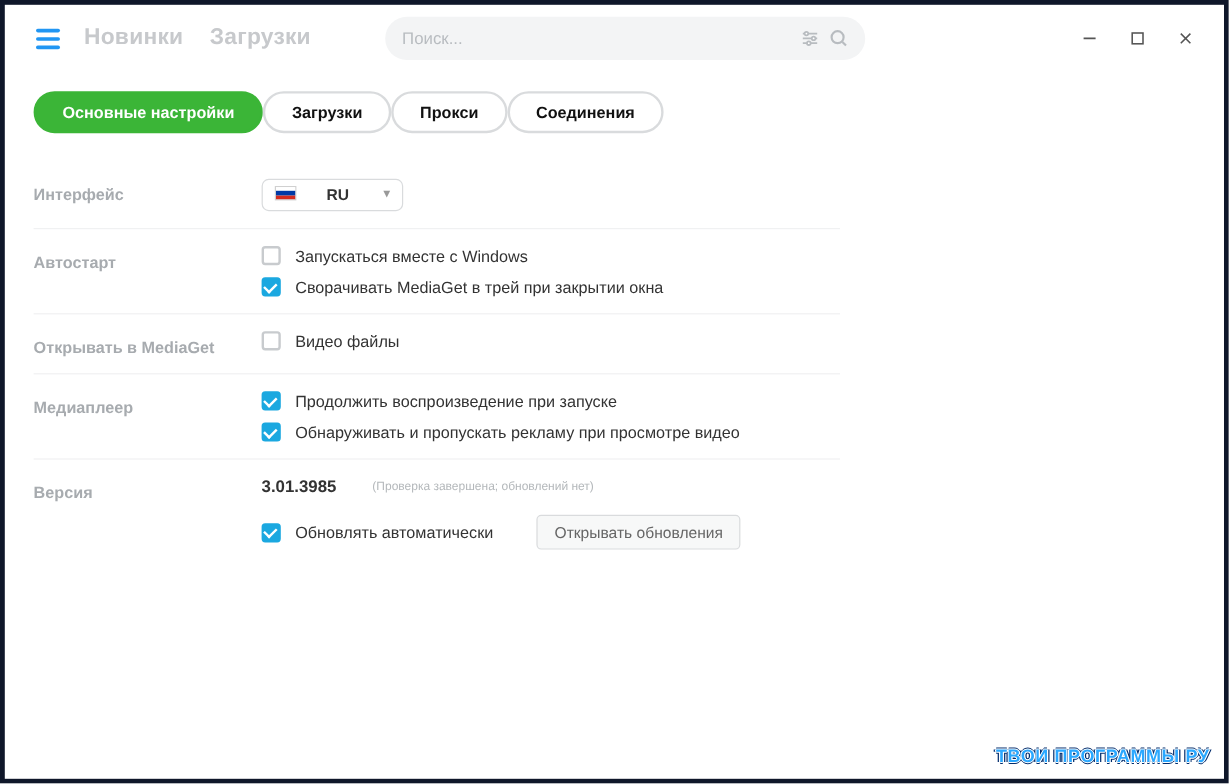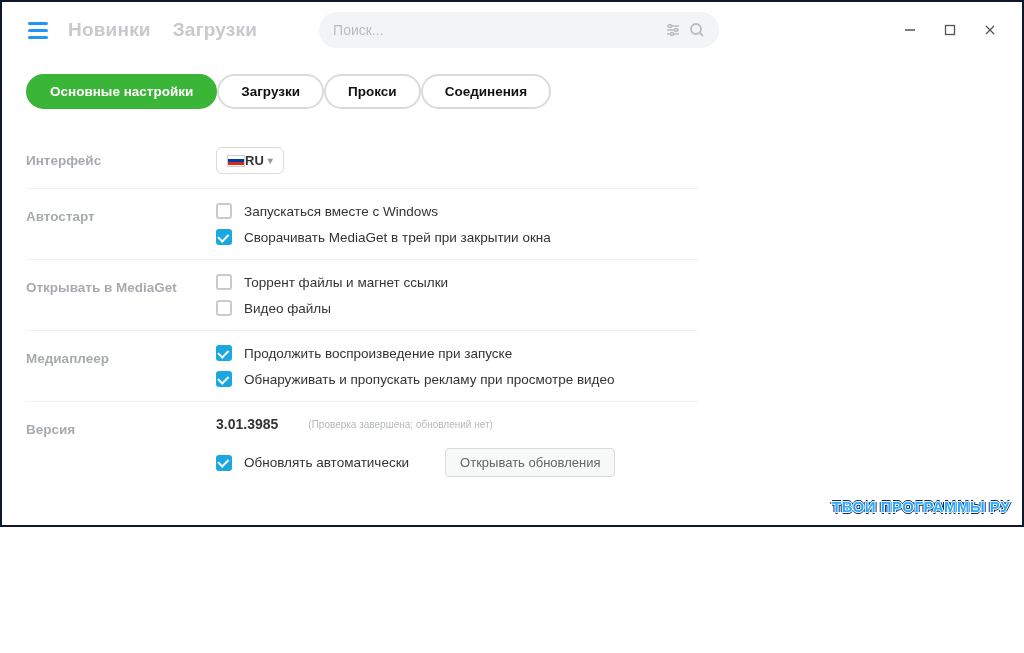--- a/index.html
+++ b/index.html
@@ -1,17 +1,17 @@
 <!DOCTYPE html>
 <html><head>
   <meta charset="utf-8">
   <style>
     * { box-sizing: border-box; margin: 0; padding: 0; }
     html, body { width: 1024px; height: 653px; font-family: "Segoe UI", Arial, sans-serif; background: #fff; color: #333; overflow: hidden; }
-    .window { width: 1024px; height: 527px; border: 2px solid #0f172a; position: relative; background: #fff; }
+    .window { width: 1024px; height: 653px; border: 4px solid #0f172a; position: relative; background: #fff; }
 
     
     .topbar { display: flex; align-items: center; height: 56px; padding: 0 12px; }
     .hamburger { width: 24px; height: 24px; margin-left: 14px; margin-right: 16px; cursor: pointer; display:flex; flex-direction:column; justify-content:center; gap:4px;}
     .hamburger span { display:block; height:3px; width:20px; background:#2196f3; border-radius:2px;}
     .nav-links { display: flex; gap: 22px; }
     .nav-link { font-size: 19px; font-weight: 700; color: #c7c9cc; cursor: pointer; letter-spacing: .2px;}
     .search-wrap { flex: 0 0 400px; margin-left: 62px; display: flex; align-items: center; background: #f3f4f5; border-radius: 20px; height: 36px; padding: 0 14px; }
     .search-input { flex: 1; background: transparent; border: none; outline: none; font-size: 14px; color: #999; }
     .search-input::placeholder { color: #b8bcc0; }
@@ -27,21 +27,21 @@
 
     
     .settings { padding: 0 24px; max-width: 720px;}
     .row { display: flex; border-bottom: 1px solid #f0f1f2; padding: 14px 0; }
     .row:last-child { border-bottom: none; }
     .lbl { flex: 0 0 190px; color: #a7abaf; font-size: 13.5px; padding-top: 6px; font-weight: bold; }
     .ctl { flex: 1; display: flex; flex-direction: column; gap: 10px; }
     .ctl-line { display: flex; align-items: center; gap: 12px; }
 
     
-    .select { display: inline-flex; align-items: center; gap: 0; border: 1px solid #d9dbdd; border-radius: 6px; padding: 5px 10px; font-size: 13px; font-weight:600; cursor: pointer; }
+    .select { display: inline-flex; gap: 25px; border: 1px solid #d9dbdd; border-radius: 6px; padding: 5px 10px; font-size: 13px; font-weight:600; cursor: pointer; }
     .flag { width: 18px; height: 12px; border: 1px solid #d0d0d0; display: inline-flex; flex-direction: column; }
     .flag .w { flex:1; background:#fff;}
     .flag .b { flex:1; background:#0039a6;}
     .flag .r { flex:1; background:#d52b1e;}
     .chev { font-size: 10px; color: #999; margin-left:4px;}
 
     
     .cb { width: 16px; height: 16px; border: 2px solid #c8cbce; border-radius: 3px; display: inline-flex; align-items: center; justify-content: center; flex-shrink: 0; cursor: pointer; }
     .cb.checked { background: #1ba8e0; border-color: #1ba8e0; }
     .cb.checked::after { content: ""; width: 8px; height: 5px; border-left: 2px solid #fff; border-bottom: 2px solid #fff; transform: rotate(-45deg) translate(0px,-1px); }
@@ -150,24 +150,20 @@
           <span class="cb-text">Сворачивать MediaGet в трей при закрытии окна</span>
         </div>
       </div>
     </div>
 
     <div class="row">
       <div class="lbl">Открывать в MediaGet</div>
       <div class="ctl">
         <div class="ctl-line">
           <span class="cb"></span>
-          <span class="cb-text">Торрент файлы и магнет ссылки</span>
-        </div>
-        <div class="ctl-line">
-          <span class="cb"></span>
           <span class="cb-text">Видео файлы</span>
         </div>
       </div>
     </div>
 
     <div class="row">
       <div class="lbl">Медиаплеер</div>
       <div class="ctl">
         <div class="ctl-line">
           <span class="cb checked"></span>

